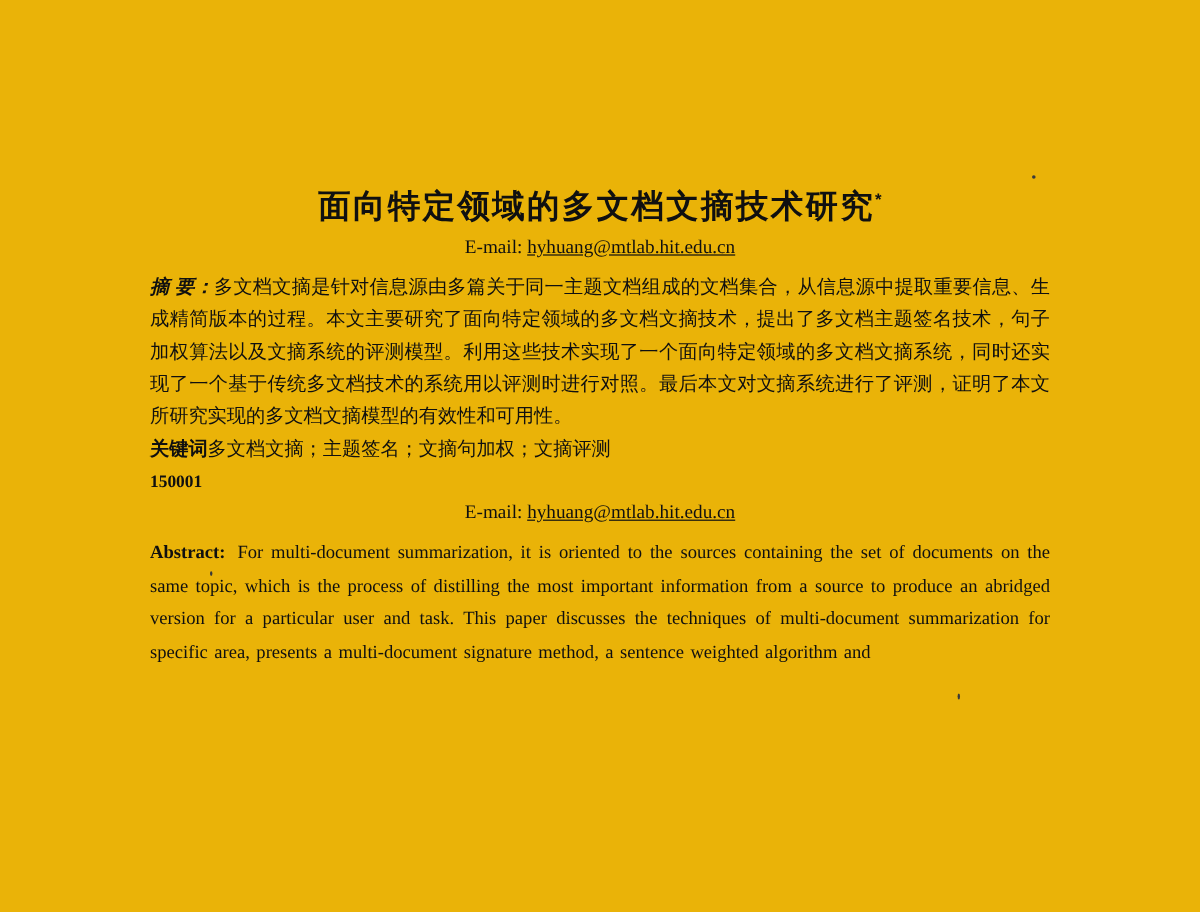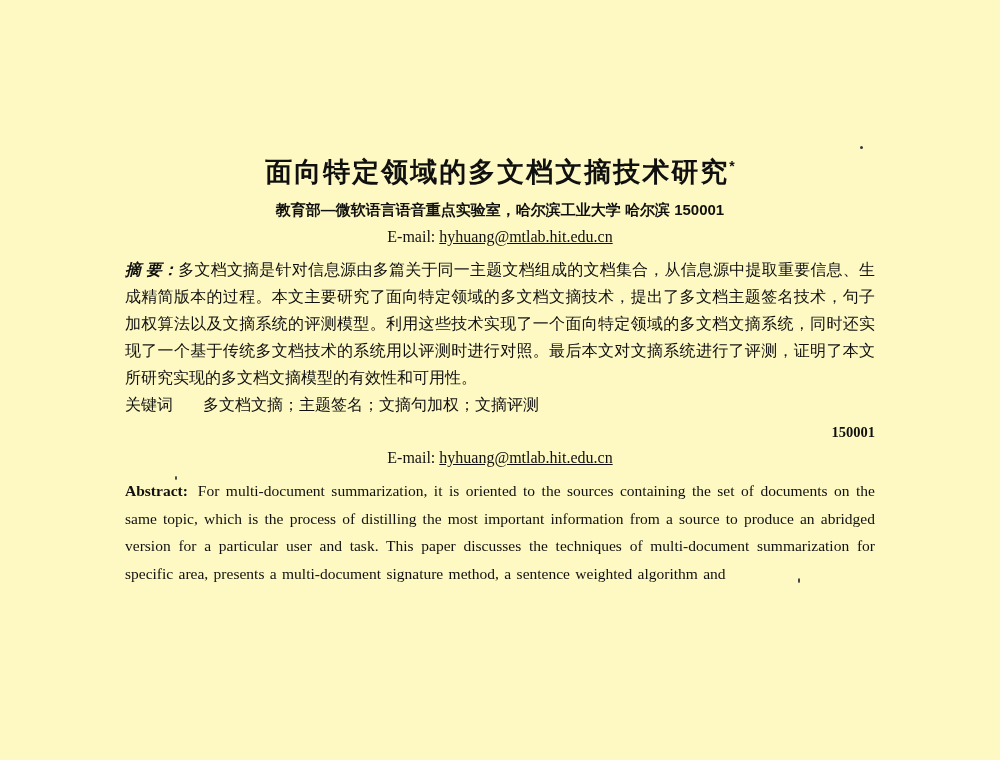--- a/index.html
+++ b/index.html
@@ -1,20 +1,20 @@
 <!DOCTYPE html>
 <html><head>
 <meta charset="utf-8">
 <style>
   html, body { margin: 0; padding: 0; background: #ffffff; }
   .page {
     position: relative;
     width: 1000px;
     height: 760px;
-    background: #fef9c3;
+    background: #eab308;
     color: #101010;
     overflow: hidden;
   }
   .content {
     position: absolute;
     left: 125px;
     top: 0;
     width: 750px;
   }
 
@@ -62,21 +62,21 @@
     line-height: 27px;
     text-align: justify;
   }
   .abstract-cn .label { font-weight: 700; font-style: italic; }
   .keywords-cn {
     margin: 0;
     font-family: "Liberation Sans", sans-serif;
     font-size: 16px;
     line-height: 27px;
   }
-  .keywords-cn .label { font-weight: 400; margin-right: 30px; }
+  .keywords-cn .label { font-weight: 700; }
 
   
   .title-en {
     margin: 20px auto 0 auto;
     max-width: 680px;
     font-family: "DejaVu Sans Mono", monospace;
     font-weight: 500;
     font-size: 24px;
     line-height: 31px;
     text-align: center;
@@ -94,21 +94,21 @@
     font-size: 14.5px;
     line-height: 19px;
     text-align: center;
     font-weight: 600;
   }
   .postcode-en {
     margin-top: 5px;
     font-family: "Liberation Serif", serif;
     font-size: 14.5px;
     line-height: 19px;
-    text-align: right;
+    text-align: left;
     font-weight: 600;
   }
   .email-en {
     margin-top: 5px;
     font-family: "Liberation Serif", serif;
     font-size: 16px;
     line-height: 22px;
     text-align: center;
   }
   .abstract-en {
@@ -130,21 +130,20 @@
 </style>
 </head>
 <body>
 
 <div class="page">
   <div class="content">
 
     <h1 class="title-cn"><span>面向特定领域的多文档文摘技术研究</span><sup>*</sup></h1>
 
 
-    <div class="affil-cn">教育部—微软语言语音重点实验室，哈尔滨工业大学 哈尔滨  150001</div>
 
     <div class="email-line"><span>E-mail:</span>
       <a class="email-link">hyhuang@mtlab.hit.edu.cn</a></div>
 
     <p class="abstract-cn"><span class="label">摘  要：</span><span>多文档文摘是针对信息源由多篇关于同一主题文档组成的文档集合，从信息源中提取重要信息、生成精简版本的过程。本文主要研究了面向特定领域的多文档文摘技术，提出了多文档主题签名技术，句子加权算法以及文摘系统的评测模型。利用这些技术实现了一个面向特定领域的多文档文摘系统，同时还实现了一个基于传统多文档技术的系统用以评测时进行对照。最后本文对文摘系统进行了评测，证明了本文所研究实现的多文档文摘模型的有效性和可用性。</span></p>
 
     <p class="keywords-cn"><span class="label">关键词</span><span>多文档文摘；主题签名；文摘句加权；文摘评测</span></p>
 
 
 

